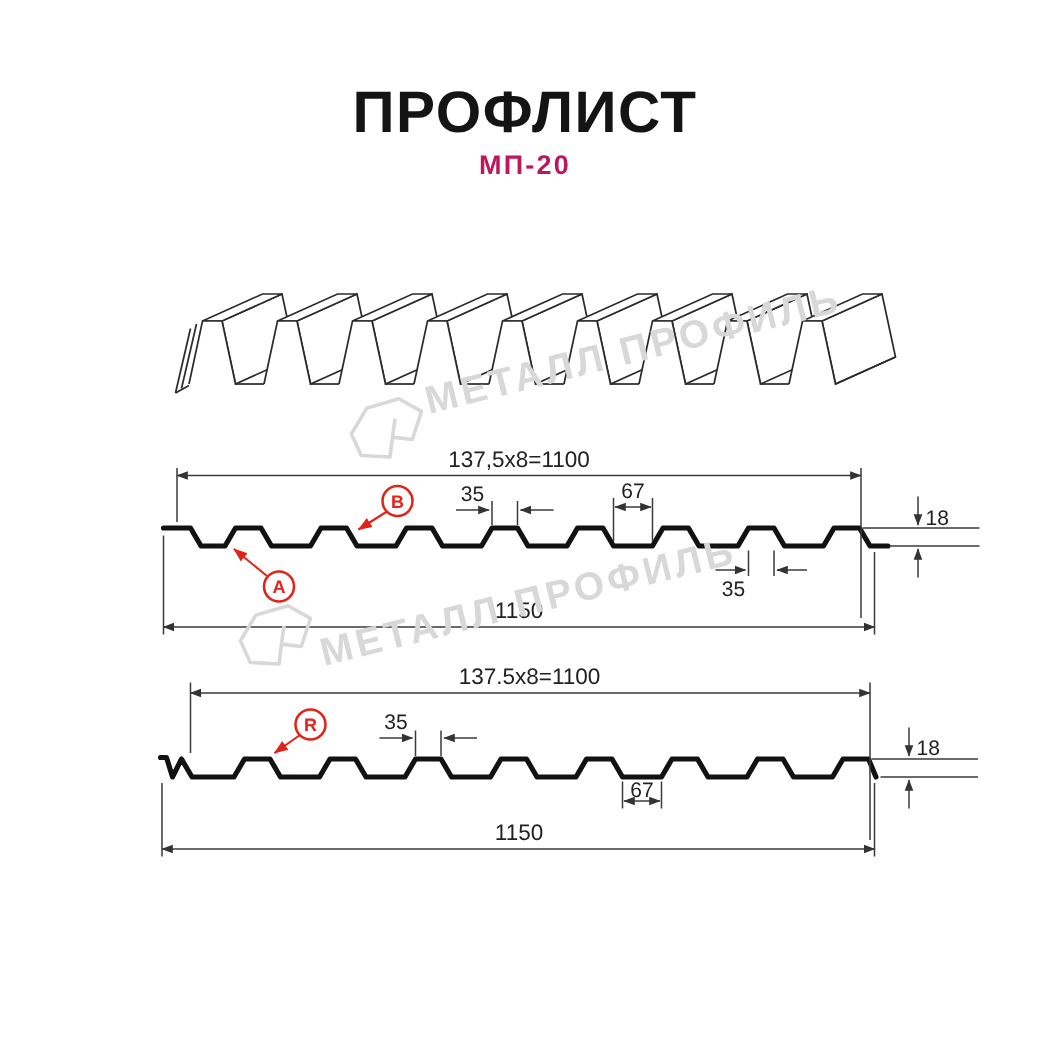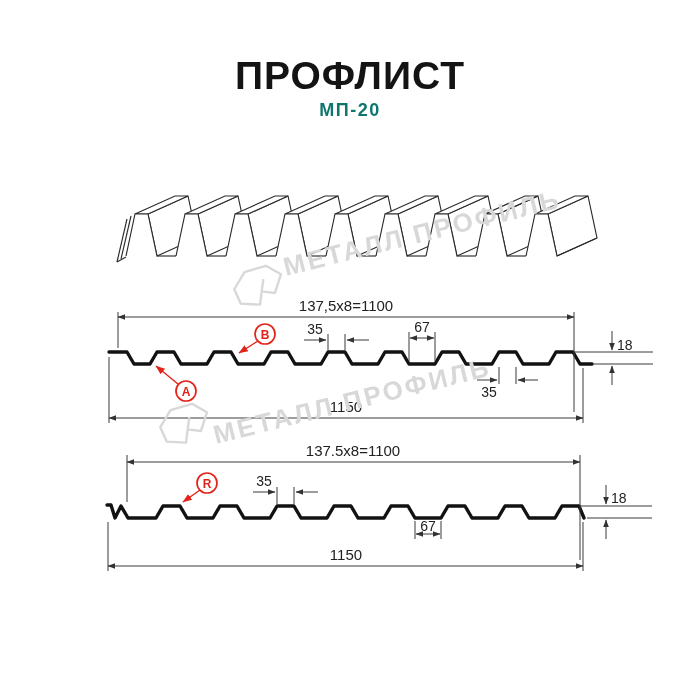--- a/index.html
+++ b/index.html
@@ -1,20 +1,20 @@
 <!DOCTYPE html>
 <html><head>
 <meta charset="utf-8">
 <style>
   html,body{margin:0;padding:0;background:#fff;}
   #stage{position:relative;width:700px;height:700px;background:#fff;overflow:hidden;
          font-family:"Liberation Sans","DejaVu Sans",sans-serif;}
   .center{position:absolute;left:0;width:700px;text-align:center;}
   #title{top:54px;font-size:39px;font-weight:800;letter-spacing:1px;color:#141414;}
-  #subtitle{top:100px;font-size:18px;font-weight:600;letter-spacing:1.5px;color:#0f766e;}
+  #subtitle{top:100px;font-size:18px;font-weight:600;letter-spacing:1.5px;color:#be185d;}
   #footer{top:627px;font-size:17px;font-weight:700;letter-spacing:1px;color:#2e2e2e;}
   svg{position:absolute;left:0;top:0;}
   .dl{stroke:#3a3a3a;stroke-width:1;fill:none;}
   .prof{stroke:#121212;stroke-width:3.4;fill:none;stroke-linejoin:round;stroke-linecap:round;}
   .dt{font-size:14px;fill:#222;text-anchor:middle;font-family:"Liberation Sans","DejaVu Sans",sans-serif;}
   .dtb{font-size:15px;fill:#222;text-anchor:middle;font-family:"Liberation Sans","DejaVu Sans",sans-serif;}
   .dts{font-size:14px;fill:#222;text-anchor:start;font-family:"Liberation Sans","DejaVu Sans",sans-serif;}
   .rl{stroke:#e2231a;stroke-width:1.4;fill:none;}
   .rc{stroke:#e2231a;stroke-width:1.7;fill:#fff;}
   .rt{font-size:12px;font-weight:bold;fill:#e2231a;text-anchor:middle;font-family:"Liberation Sans","DejaVu Sans",sans-serif;}

